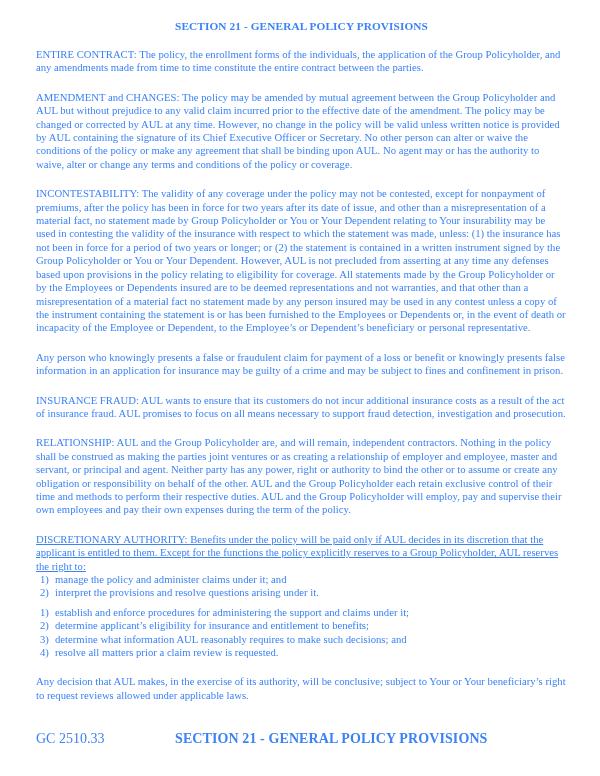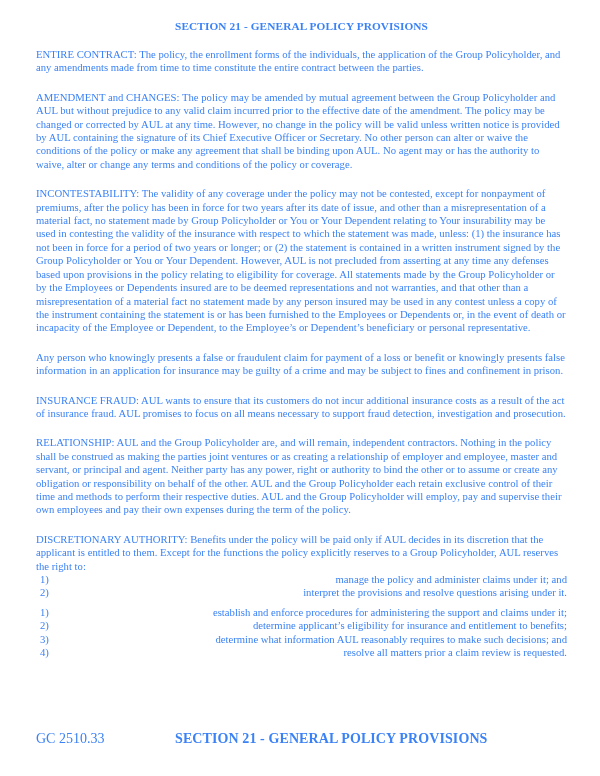--- a/index.html
+++ b/index.html
@@ -26,29 +26,29 @@
     text-align: center;
     margin: 6px 0 13px 0;
     letter-spacing: 0.1px;
   }
   .para {
     font-size: 10.7px;
     line-height: 13.4px;
     margin: 16px 0 6px 0;
     text-align: left;
   }
-  .para.tight { margin-bottom: 0; }
+  .para.tight { margin-bottom: 0; text-decoration: underline; }
   .list { margin: 0 0 6px 0; }
   .list-row {
     display: flex;
     font-size: 10.7px;
     line-height: 13.4px;
   }
   .list-num { flex: 0 0 15px; margin-left: 4px; }
-  .list-text { flex: 1; text-align: right; }
+  .list-text { flex: 1; }
   .footer {
     position: absolute;
     left: 36px; top: 731px;
     width: 531px; height: 15px;
     font-size: 14px;
   }
   .footer-form { position: absolute; left: 0; top: 0; }
   .footer-title {
     position: absolute; left: 139px; top: 0;
     font-weight: 700;
@@ -101,20 +101,21 @@
       <div class="list-row">
         <span class="list-num">3)</span>
         <span class="list-text">determine what information AUL reasonably requires to make such decisions; and</span>
       </div>
       <div class="list-row">
         <span class="list-num">4)</span>
         <span class="list-text">resolve all matters prior a claim review is requested.</span>
       </div>
     </div>
 
+    <p class="para">Any decision that AUL makes, in the exercise of its authority, will be conclusive; subject to Your or Your beneficiary’s right to request reviews allowed under applicable laws.</p>
 
   </div>
 
   <div class="footer">
     <span class="footer-form">GC 2510.33</span>
     <span class="footer-title">SECTION 21 - GENERAL POLICY PROVISIONS</span>
   </div>
 </div>
 
 </body></html>

